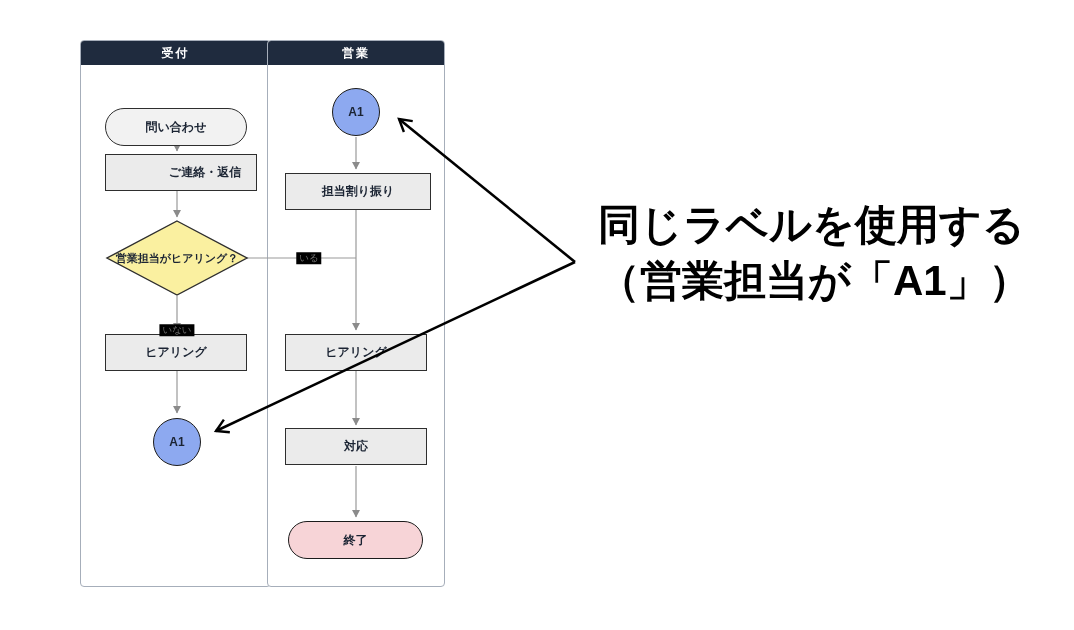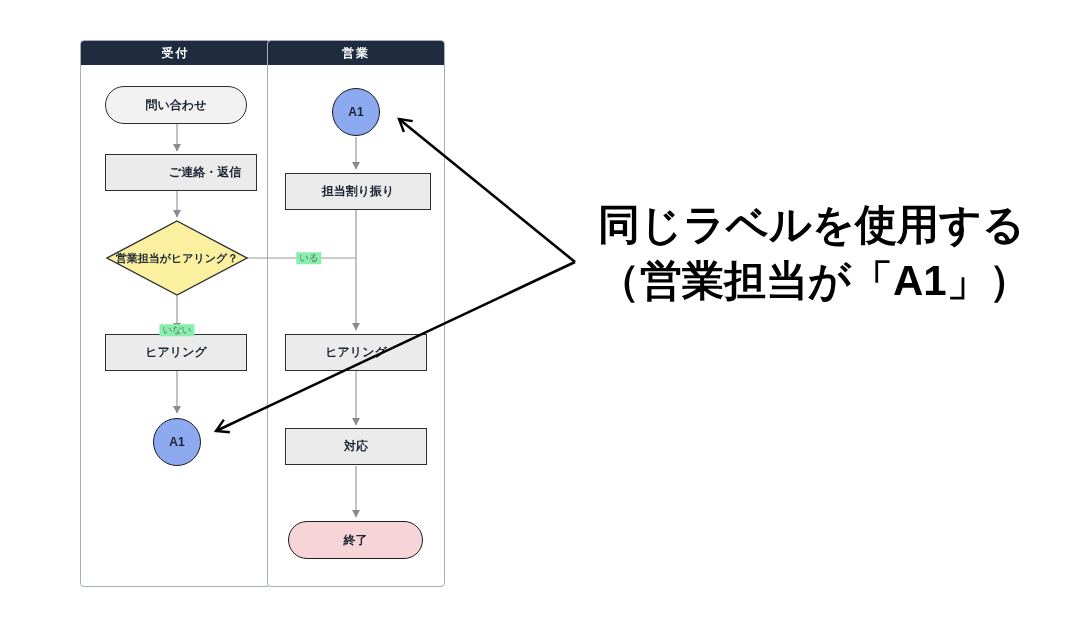--- a/index.html
+++ b/index.html
@@ -15,27 +15,27 @@
   
   .lane{position:absolute;top:40px;height:547px;border:1px solid var(--lane-border);
         border-radius:4px;background:#fff;box-sizing:border-box;}
   .lane-header{height:24px;background:var(--navy);border-radius:3px 3px 0 0;color:#fff;
         display:flex;align-items:center;justify-content:center;
         font-size:12px;font-weight:600;letter-spacing:2px;}
   
   .node{position:absolute;box-sizing:border-box;display:flex;align-items:center;
         justify-content:center;font-size:12px;font-weight:600;color:var(--text-dark);
         border:1.4px solid var(--node-border);background:var(--gray-fill);text-align:center;}
-  .stadium{border-radius:19px;background:var(--stadium-fill);}
+  .stadium{border-radius:19px;background:var(--stadium-fill);margin-top:22px;}
   .terminator{border-radius:19px;background:var(--pink);border-width:1.6px;border-color:#1c1c1c;}
   .circle{border-radius:50%;background:var(--blue);border:1.6px solid #1c1c1c;}
   .diamond-text{border:none;background:transparent;flex-direction:row;
         font-size:11px;line-height:15px;}
   
-  .edge-label{position:absolute;transform:translate(-50%,-50%);background:#86efac;
+  .edge-label{position:absolute;transform:translate(-50%,-50%);background:#000000;
         color:var(--label-gray);font-size:9.5px;line-height:1;padding:1px 3px;}
   
   .gline{stroke:var(--line-gray);stroke-width:1.2;fill:none;}
   .gmark{fill:#8b8b8b;}
   .bline{stroke:var(--annotation-black);stroke-width:2.6;fill:none;}
   .bmark{fill:none;stroke:var(--annotation-black);stroke-width:2.4;}
   .diamond{fill:var(--yellow);stroke:var(--node-border);stroke-width:1.4;}
   
   .annotation{position:absolute;left:598px;top:197px;width:452px;text-align:left;
         font-weight:700;font-size:42px;line-height:56px;color:var(--annotation-black);}

